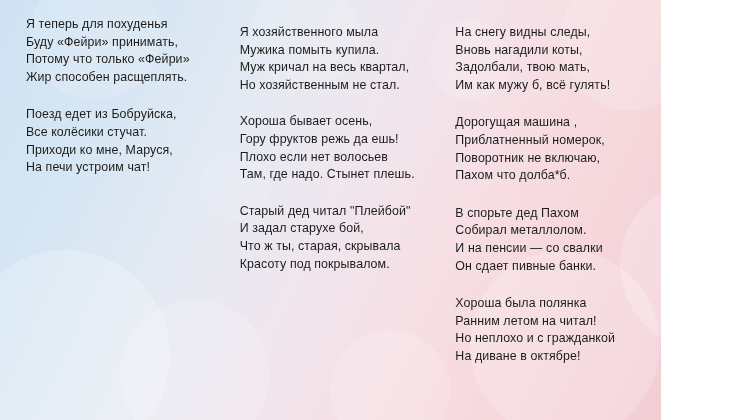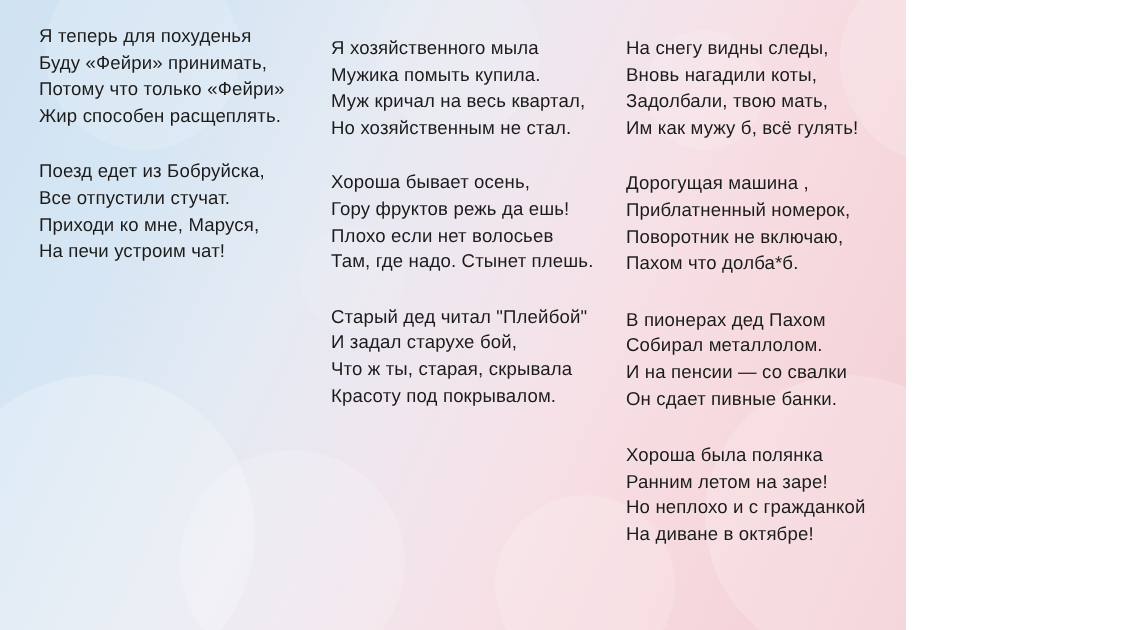--- a/index.html
+++ b/index.html
@@ -8,21 +8,21 @@
     padding: 0;
   }
   body {
     width: 747px;
     height: 420px;
     overflow: hidden;
     font-family: "Liberation Sans", sans-serif;
   }
   #page {
     position: relative;
-    width: 604px;
+    width: 661px;
     height: 420px;
     overflow: hidden;
     background: linear-gradient(115deg,
         #cfe2f2 0%,
         #d6e6f4 18%,
         #e4eaf3 34%,
         #f0e6ee 50%,
         #f6e0e6 64%,
         #f6d9dd 78%,
         #f2cdd4 100%);
@@ -86,21 +86,21 @@
   <div class="bokeh" style="left:200px; top:150px; width:70px; height:70px; background:rgba(255,255,255,0.10);"></div>
 
   <div class="columns">
 
     <div class="column col-1">
       <p class="stanza first">Я теперь для похуденья
 Буду «Фейри» принимать,
 Потому что только «Фейри»
 Жир способен расщеплять.</p>
       <p class="stanza">Поезд едет из Бобруйска,
-Все отпустили стучат.
+Все колёсики стучат.
 Приходи ко мне, Маруся,
 На печи устроим чат!</p>
     </div>
 
     <div class="column col-2">
       <p class="stanza first">Я хозяйственного мыла
 Мужика помыть купила.
 Муж кричал на весь квартал,
 Но хозяйственным не стал.</p>
       <p class="stanza">Хороша бывает осень,
@@ -115,24 +115,24 @@
 
     <div class="column col-3">
       <p class="stanza first">На снегу видны следы,
 Вновь нагадили коты,
 Задолбали, твою мать,
 Им как мужу б, всё гулять!</p>
       <p class="stanza">Дорогущая машина ,
 Приблатненный номерок,
 Поворотник не включаю,
 Пахом что долба*б.</p>
-      <p class="stanza">В пионерах дед Пахом
+      <p class="stanza">В спорьте дед Пахом
 Собирал металлолом.
 И на пенсии — со свалки
 Он сдает пивные банки.</p>
       <p class="stanza">Хороша была полянка
-Ранним летом на заре!
+Ранним летом на читал!
 Но неплохо и с гражданкой
 На диване в октябре!</p>
     </div>
 
   </div>
 </div>
 
 </body></html>

